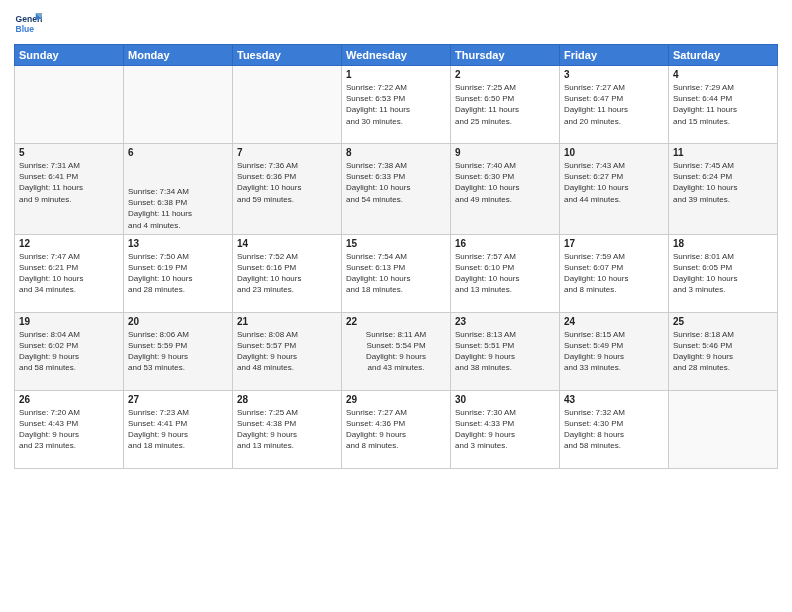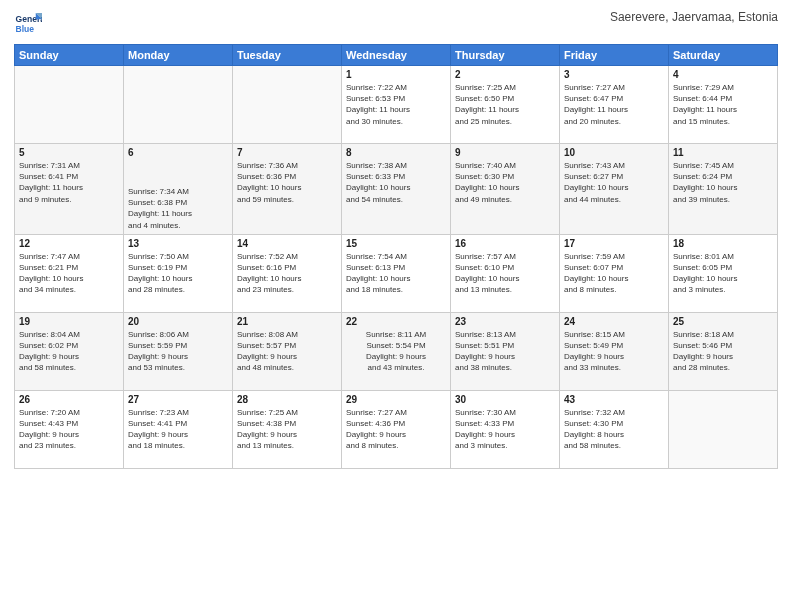--- a/index.html
+++ b/index.html
@@ -93,21 +93,20 @@
   <div class="header">
     <div class="logo">
       <svg class="logo-icon" viewBox="0 0 36 36">
         <text x="2" y="16" font-size="11" font-weight="bold" fill="#1a3a6b">General</text>
         <text x="2" y="28" font-size="11" font-weight="bold" fill="#3a7bd5">Blue</text>
         <polygon points="28,4 36,12 28,12" fill="#3a7bd5"></polygon>
         <polygon points="28,4 36,4 36,12" fill="#1a6aaa" opacity="0.6"></polygon>
       </svg>
     </div>
     <div class="title-block">
-      <div class="subtitle">Saerevere, Jaervamaa, Estonia</div>
     </div>
   </div>
 
   <table>
     <thead>
       <tr>
         <th>Sunday</th>
         <th>Monday</th>
         <th>Tuesday</th>
         <th>Wednesday</th>

